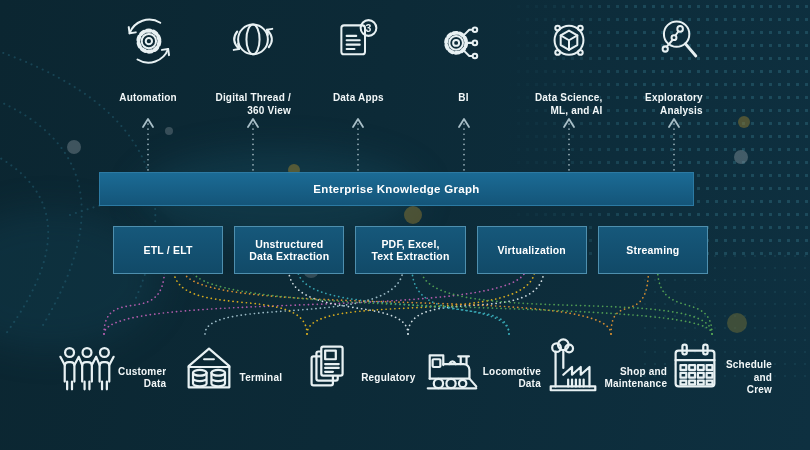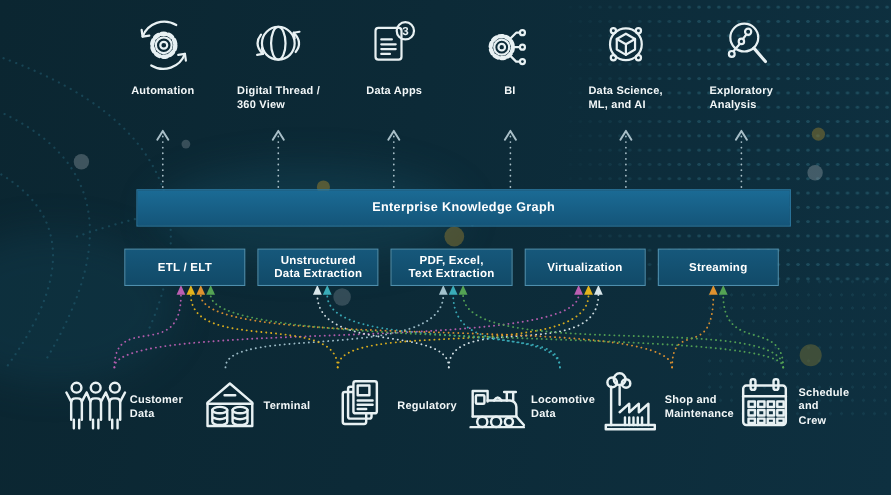--- a/index.html
+++ b/index.html
@@ -16,28 +16,28 @@
     background-size:10px 12px;opacity:.25;}
   .haze{position:absolute;border-radius:50%;filter:blur(16px);z-index:1;}
   #decor,#wires{position:absolute;left:0;top:0;width:810px;height:450px;}
   #decor{z-index:1}
   #wires{z-index:2}
   .layer{position:absolute;z-index:3;}
   
   #top-row{left:96px;top:14px;width:630px;display:flex;justify-content:space-between;}
   .top-item{width:104px;display:flex;flex-direction:column;align-items:center;}
   .top-item svg{width:56px;height:56px;flex:0 0 auto;}
-  .lbl{font-weight:700;font-size:10px;line-height:1.25;text-align:left;
-    white-space:pre-line;letter-spacing:.2px;margin-top:7px;color:#f2f7f8;}
+  .lbl{font-weight:700;font-size:10px;line-height:1.25;text-align:right;
+    white-space:pre-line;letter-spacing:.2px;margin-top:22px;color:#f2f7f8;}
   
-  #ekg-bar{left:124px;top:172px;width:595px;height:34px;display:flex;align-items:center;justify-content:center;
+  #ekg-bar{left:99px;top:172px;width:595px;height:34px;display:flex;align-items:center;justify-content:center;
     background:linear-gradient(180deg,#1b6b95,#145579);border:1px solid #2c7aa3;box-sizing:border-box;
     font-weight:700;font-size:11.5px;letter-spacing:.3px;}
   
-  #boxes-row{left:113px;top:226px;width:595px;height:34px;display:flex;gap:11px;}
+  #boxes-row{left:113px;top:226px;width:595px;height:48px;display:flex;gap:11px;}
   .ibox{flex:1;display:flex;align-items:center;justify-content:center;box-sizing:border-box;
     background:linear-gradient(180deg,#16587b,#114a68);border:1px solid #4e8fae;
     font-weight:700;font-size:10.5px;line-height:1.15;text-align:center;white-space:pre-line;letter-spacing:.2px;}
   
   #bottom-row{left:56px;top:336px;width:704px;display:flex;justify-content:space-between;}
   .bot-item{width:96px;display:flex;align-items:center;}
   .bot-item svg{width:62px;height:62px;flex:0 0 auto;}
   .icon-stroke{fill:none;stroke:#e8f1f3;stroke-width:2.3;stroke-linecap:round;stroke-linejoin:round;}
 </style>
 </head>

